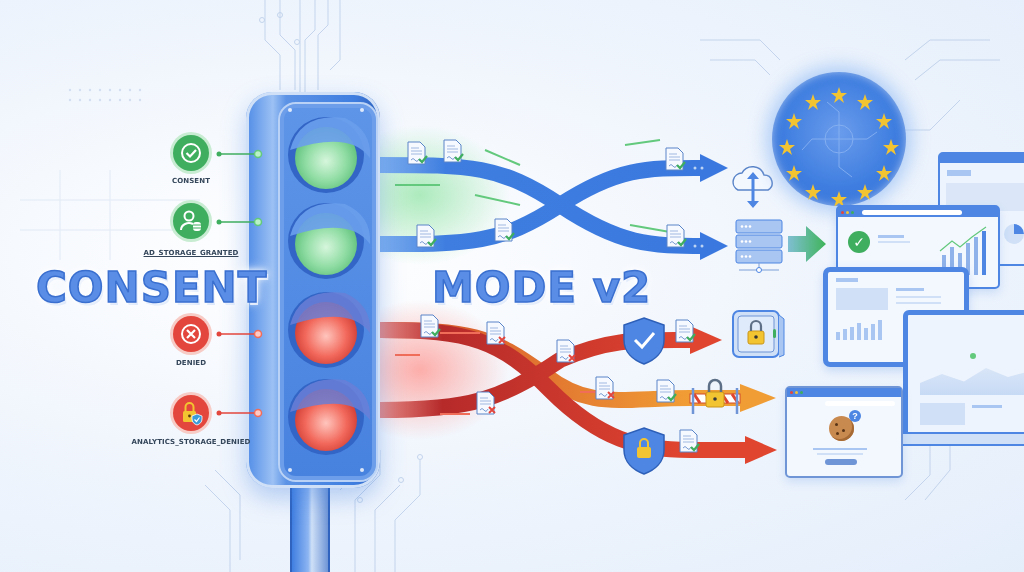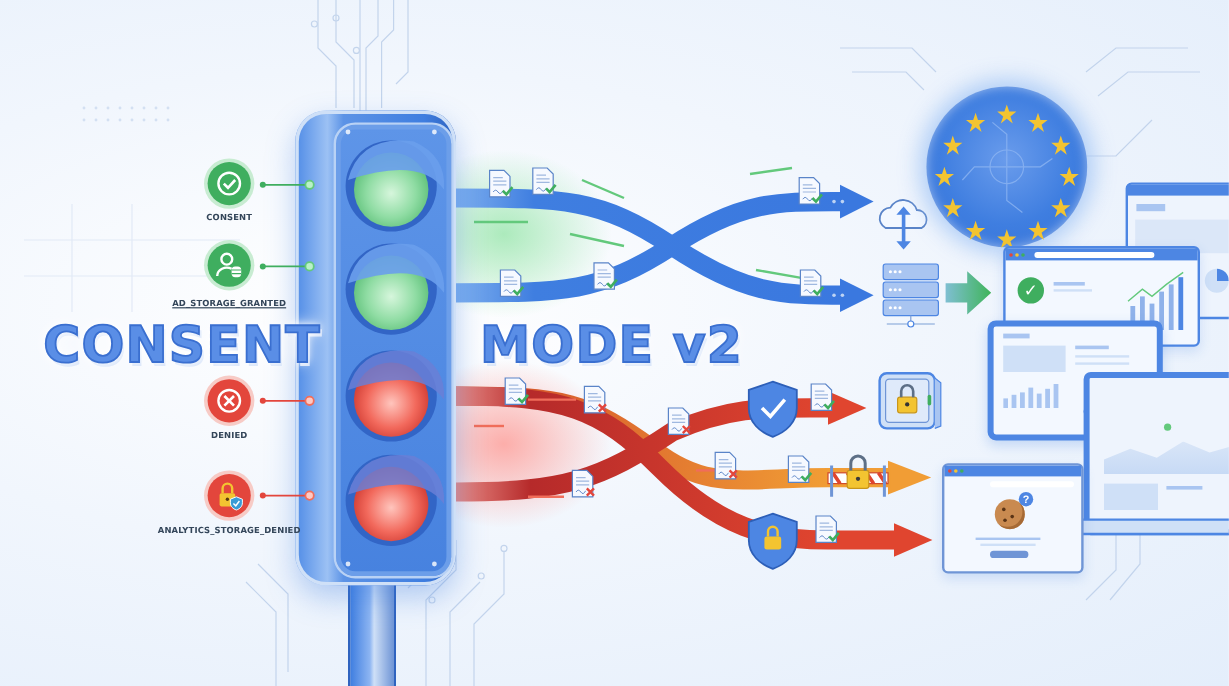--- a/index.html
+++ b/index.html
@@ -469,13 +469,13 @@
       <rect x="10" y="16" width="13" height="11" rx="1.5" fill="#f3c431"></rect>
       <path d="M12.5 16 V12 a4 4 0 0 1 8 0 V16" stroke="#f3c431" stroke-width="2" fill="none"></path>
       <circle cx="16.5" cy="21" r="1.4" fill="#5a3a10"></circle>
       <path d="M24 19 L29 21 V24 C29 27 27 29 24 30 C21 29 19 27 19 24 V21 Z" fill="#3a9bd6" stroke="#fff" stroke-width="0.8"></path>
       <path d="M21.5 24.5 L23.5 26.5 L26.5 22.5" stroke="#fff" stroke-width="1.2" fill="none"></path>
     </svg>
 </div>
 <div class="status-label" style="left:191px;top:438px;">ANALYTICS_STORAGE_DENIED</div>
 
 <div class="title-word" style="left:36px;top:263px;">CONSENT</div>
-<div class="title-word" style="left:400px;top:263px;">MODE v2</div>
+<div class="title-word" style="left:432px;top:263px;">MODE v2</div>
 
 </body></html>

